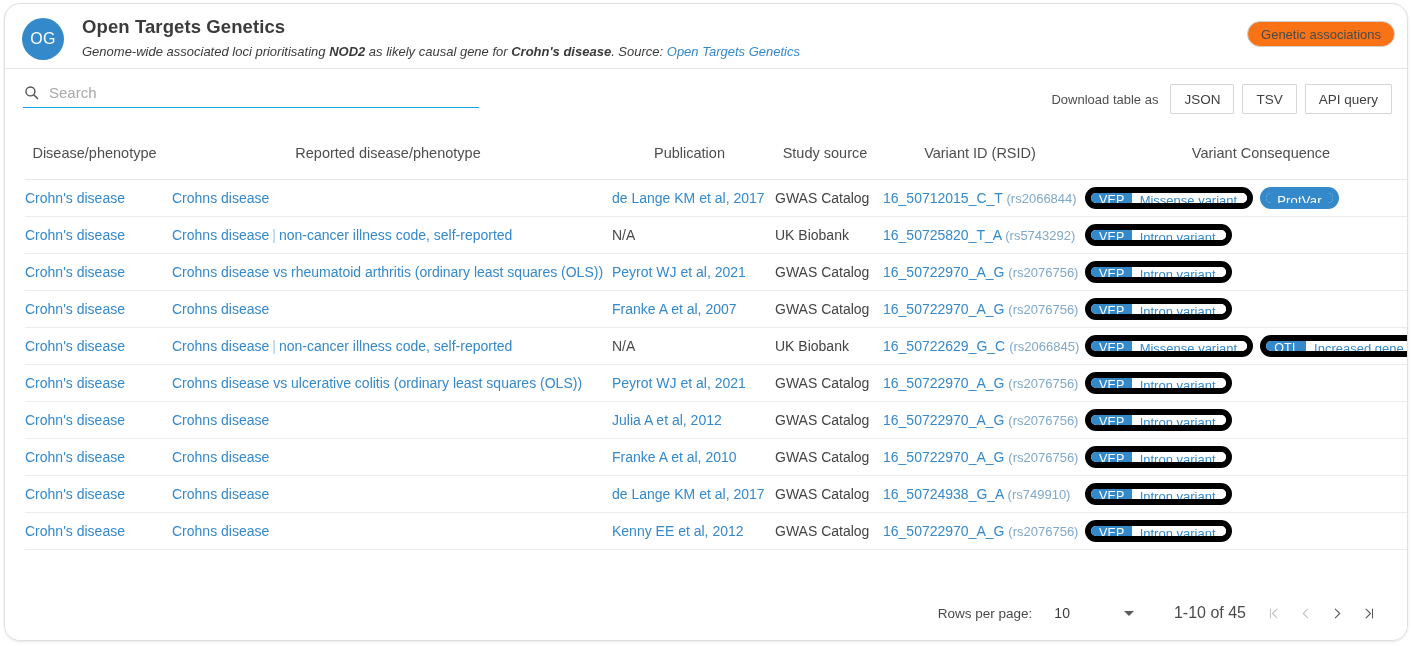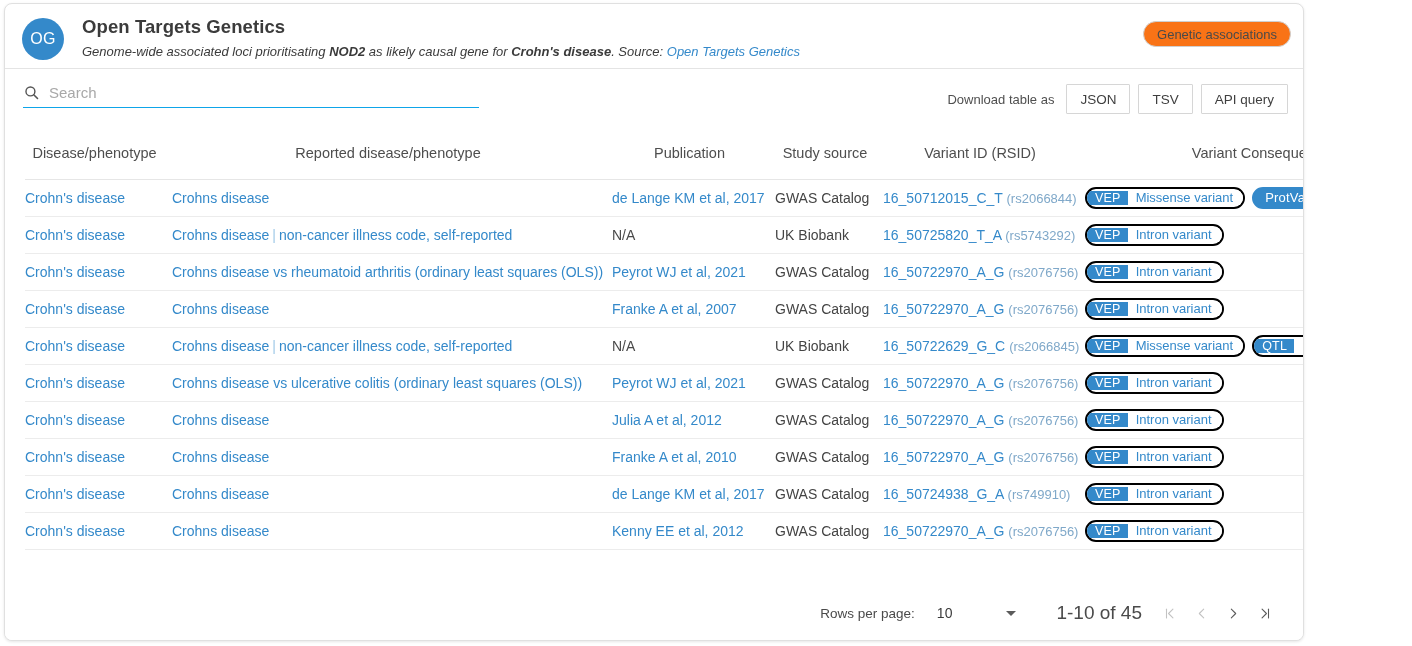--- a/index.html
+++ b/index.html
@@ -12,24 +12,24 @@
   }
   .page {
     position: relative;
     width: 1412px; height: 646px;
     background: #ffffff;
     overflow: hidden;
   }
   .card {
     position: absolute;
     left: 4px; top: 3px;
-    width: 1300px; height: 638px;
+    width: 1404px; height: 638px;
     background: #ffffff;
     border: 1px solid #e0e0e0;
-    border-radius: 8px;
+    border-radius: 16px;
     box-shadow: 0 1px 3px rgba(0,0,0,0.10);
     overflow: hidden;
   }
 
   
   .header {
     position: relative;
     height: 64px;
     padding: 0 14px;
     display: flex;
@@ -183,25 +183,25 @@
   .c2 { width: 440px; }
   .c3 { width: 163px; }
   .c4 { width: 108px; }
   .c5 { width: 202px; }
   .c6 { width: 360px; }
 
   
   .chips { display: flex; align-items: center; gap: 7px; }
   .vchip {
     display: inline-flex;
-    align-items: center;
+    align-items: flex-start;
     height: 22px;
     border-radius: 11px;
     overflow: hidden;
-    border: 2px solid #000000;
+    border: 6px solid #000000;
     background: #fff;
     flex: 0 0 auto;
   }
   .vchip .k {
     background: #3489ca;
     color: #ffffff;
     font-size: 12.5px;
     padding: 0 7px 0 8px;
     display: flex; align-items: center;
     letter-spacing: 0.2px;
@@ -243,21 +243,21 @@
     margin-right: 40px;
     gap: 44px;
   }
   .rpp-select .caret {
     width: 0; height: 0;
     border-left: 5px solid transparent;
     border-right: 5px solid transparent;
     border-top: 5px solid #5b5b5b;
     margin-left: 10px;
   }
-  .range-label { font-size: 19px; color: #4a4a4a; margin-right: 11px; }
+  .range-label { font-size: 16px; color: #4a4a4a; margin-right: 11px; }
   .pg-btn {
     width: 32px; height: 30px;
     display: flex; align-items: center; justify-content: center;
     cursor: pointer;
     font-size: 17px;
     color: #5a5a5a;
     user-select: none;
   }
   .pg-btn.disabled { color: #c2c2c2; cursor: default; }
 </style>

